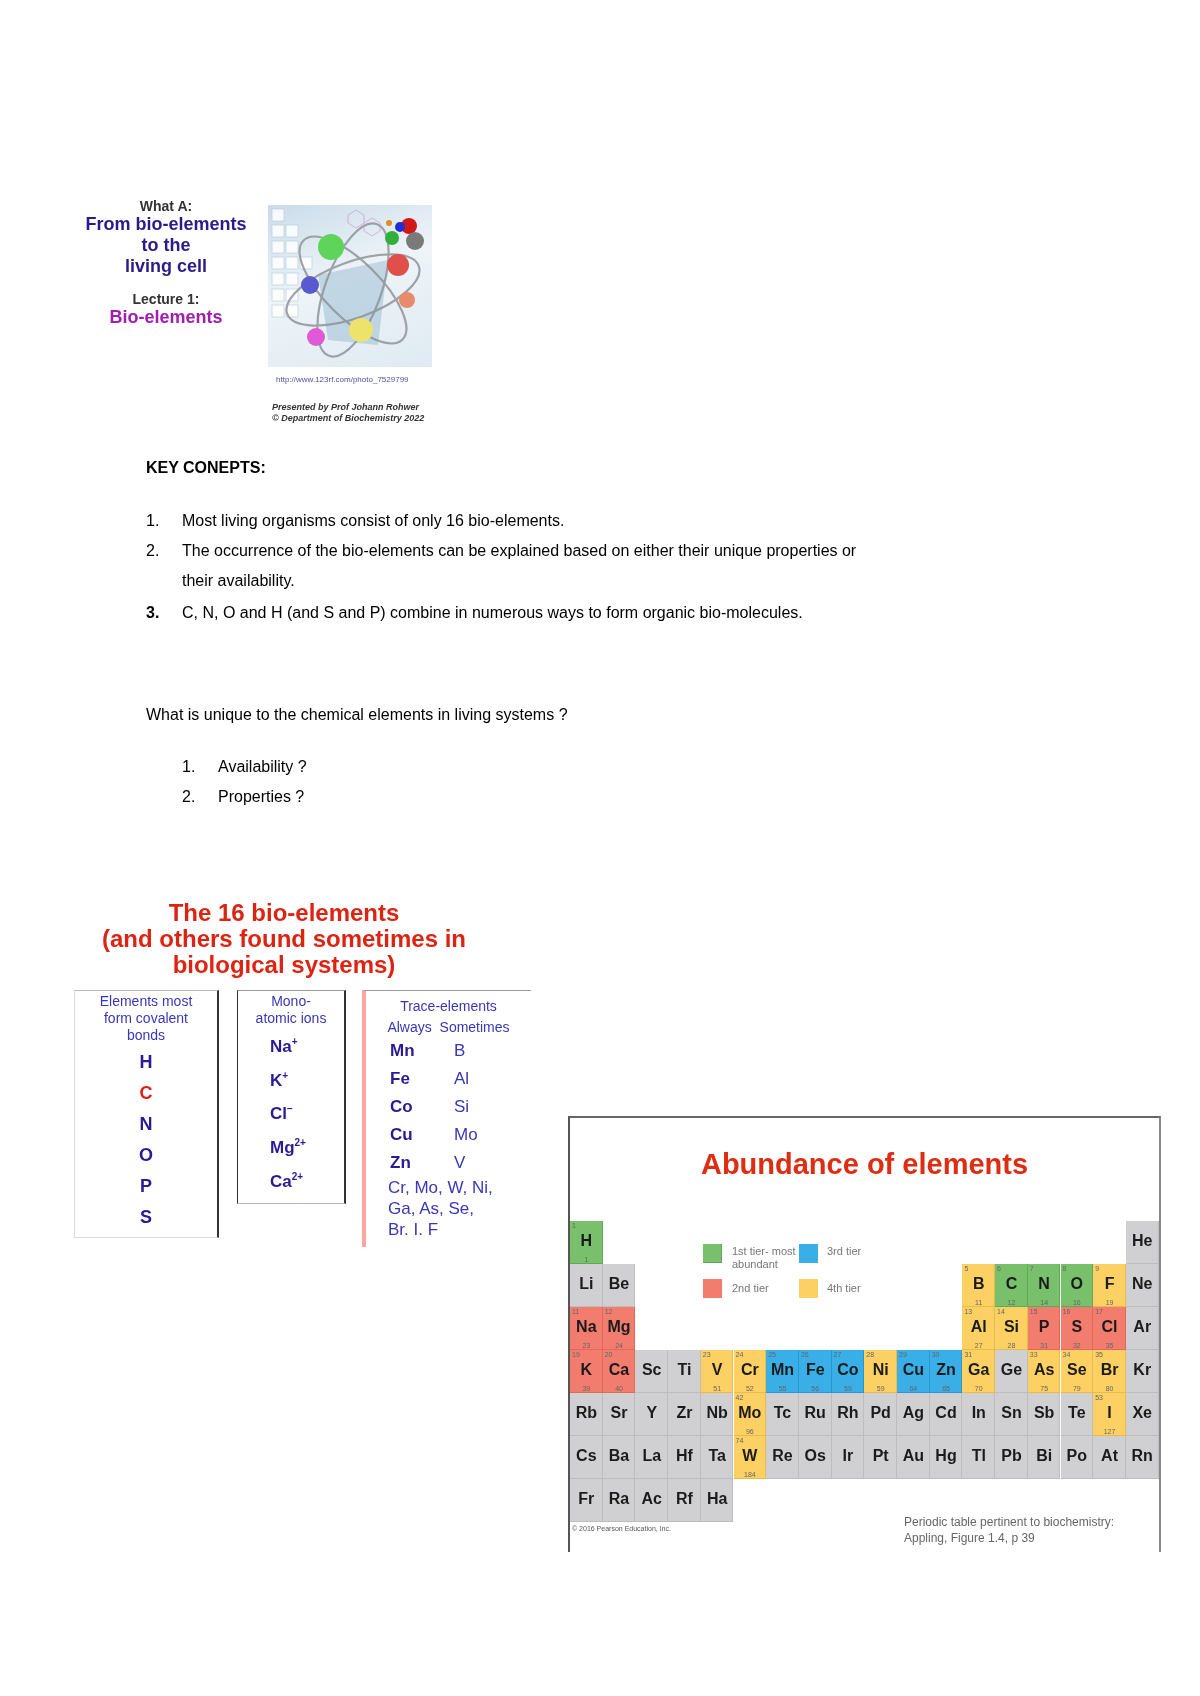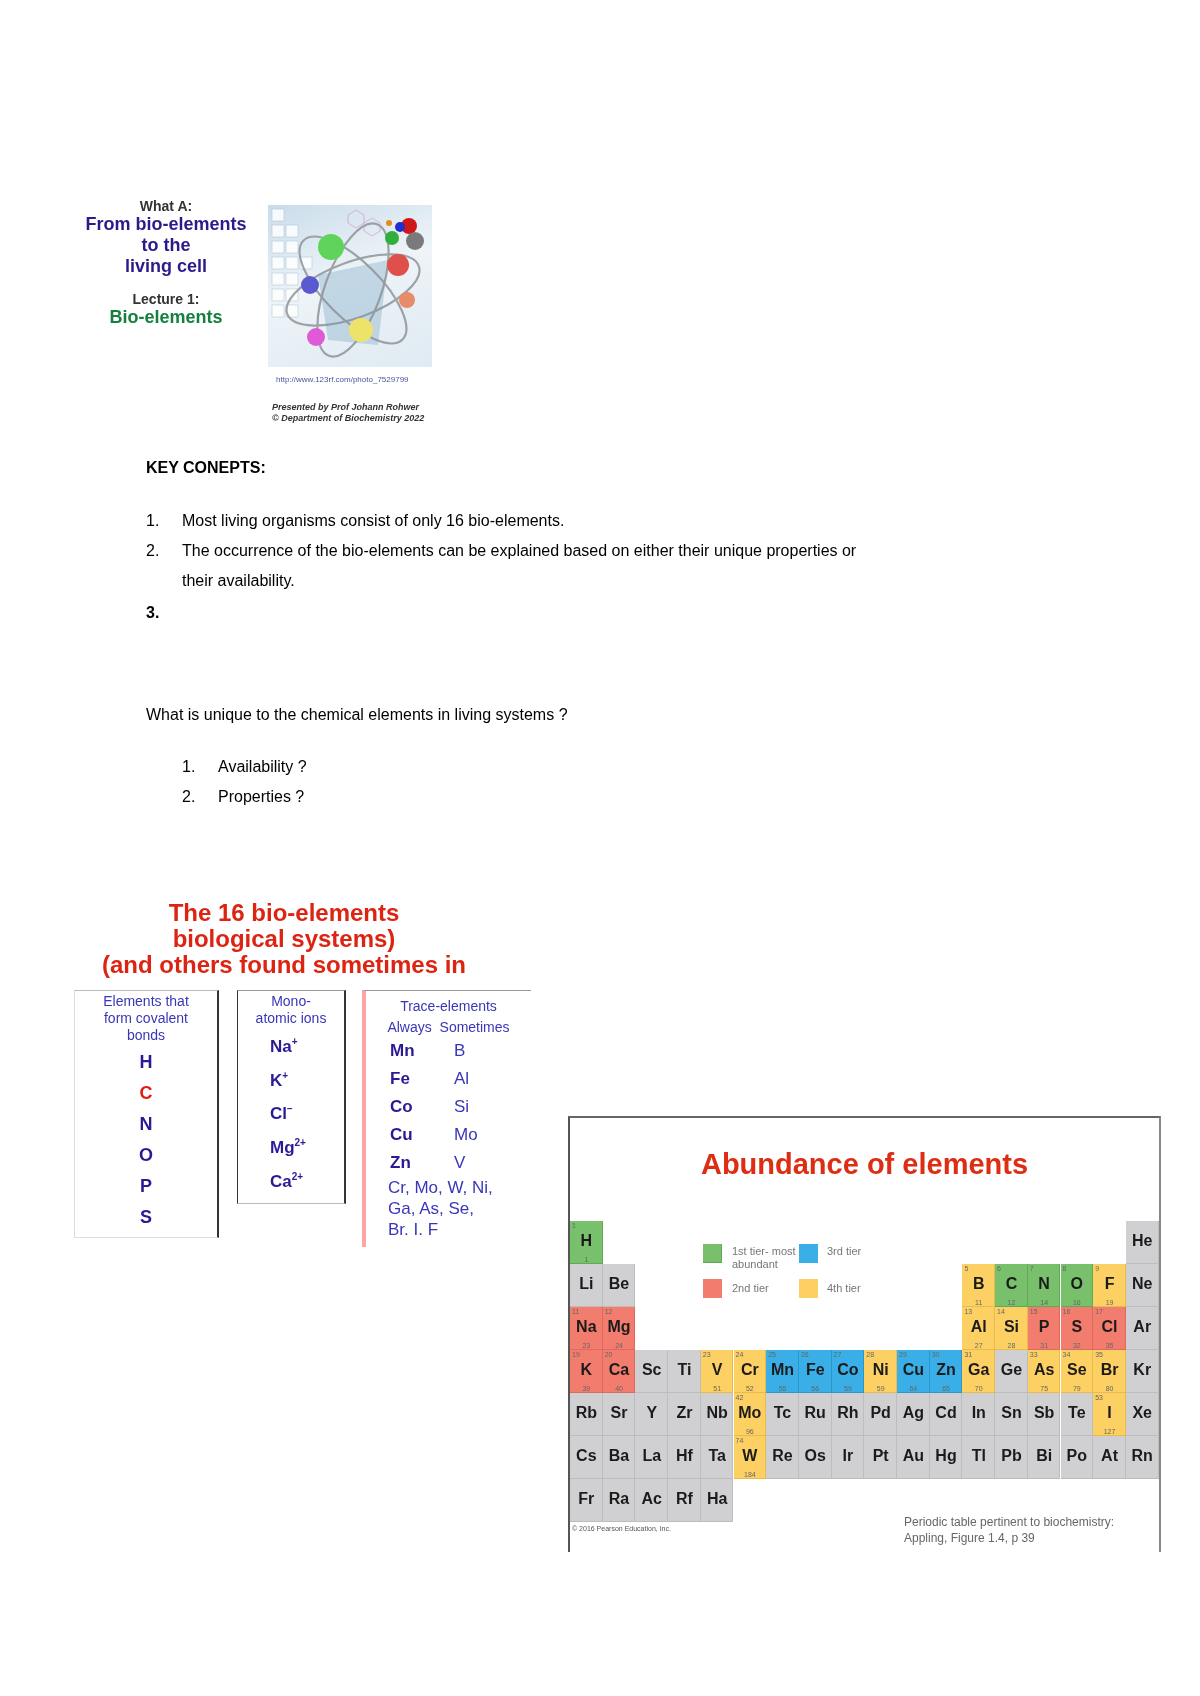--- a/index.html
+++ b/index.html
@@ -7,21 +7,21 @@
   .abs { position: absolute; }
 
   
   #title-slide { left: 76px; top: 155px; width: 360px; height: 275px; }
   .ts-banner { position: absolute; left: 0; top: 0; width: 358px; height: 26px; background: #d5d4f3; text-align: center; }
   .ts-banner span { color: #c8291e; font-weight: bold; font-style: italic; font-size: 19px; line-height: 26px; text-shadow: 1px 1px 0 #7a1a12; }
   .ts-left { position: absolute; left: 0; top: 43px; width: 180px; text-align: center; font-weight: bold; }
   .ts-theme { color: #333; font-size: 14px; }
   .ts-main { color: #2c1a8c; font-size: 18px; line-height: 21px; }
   .ts-lecture { color: #333; font-size: 14px; margin-top: 14px; }
-  .ts-sub { color: #15803d; font-size: 18px; }
+  .ts-sub { color: #a21caf; font-size: 18px; }
   .ts-image { position: absolute; left: 192px; top: 50px; width: 164px; height: 162px; overflow: hidden;
               background: linear-gradient(160deg, #c9dcea 0%, #eef4f8 45%, #dfeaf2 100%); }
   .ts-url { position: absolute; left: 200px; top: 220px; font-size: 8px; color: #4a55a0; }
   .ts-credit { position: absolute; left: 196px; top: 247px; font-size: 9px; font-style: italic; font-weight: bold; color: #333; line-height: 11px; }
 
   
   .doc { font-family: "Liberation Sans", sans-serif; color: #000; font-size: 16px; }
   .kc-head { left: 146px; top: 459px; font-weight: bold; font-size: 16px; }
   .li { position: absolute; font-size: 16px; line-height: 20px; }
   .li .num { position: absolute; left: 0; }
@@ -125,41 +125,42 @@
   <span class="num">1.</span>
   <span class="txt">Most living organisms consist of only 16 bio-elements.</span>
 </div>
 <div class="li doc" style="left:146px; top:541px; width:900px; height:52px;">
   <span class="num">2.</span>
   <span class="txt" style="top:0;">The occurrence of the bio-elements can be explained based on either their unique properties or</span>
   <span class="txt" style="top:30px;">their availability.</span>
 </div>
 <div class="li doc" style="left:146px; top:603px; width:900px; height:22px;">
   <span class="num" style="font-weight:bold;">3.</span>
+  <span class="txt">C, N, O and H (and S and P) combine in numerous ways to form organic bio-molecules.</span>
 </div>
 
 <div class="abs doc" style="left:146px; top:706px; font-size:16px;">What is unique to the chemical elements in living systems ?</div>
 <div class="li doc" style="left:182px; top:757px; width:400px; height:22px;">
   <span class="num">1.</span>
   <span class="txt">Availability ?</span>
 </div>
 <div class="li doc" style="left:182px; top:787px; width:400px; height:22px;">
   <span class="num">2.</span>
   <span class="txt">Properties ?</span>
 </div>
 
 <div class="abs be-title">
   <div>The 16 bio-elements</div>
+  <div>(and others found sometimes in</div>
   <div>biological systems)</div>
-  <div>(and others found sometimes in</div>
 </div>
 
 <div class="be-box be-col1">
   <div class="be-hdr" style="padding-top:2px;">
-    <div>Elements that</div>
+    <div>Elements most</div>
     <div>form covalent</div>
     <div>bonds</div>
   </div>
   <div class="be-el" style="margin-top:3px;">H</div>
   <div class="be-el red">C</div>
   <div class="be-el">N</div>
   <div class="be-el">O</div>
   <div class="be-el">P</div>
   <div class="be-el">S</div>
 </div>

